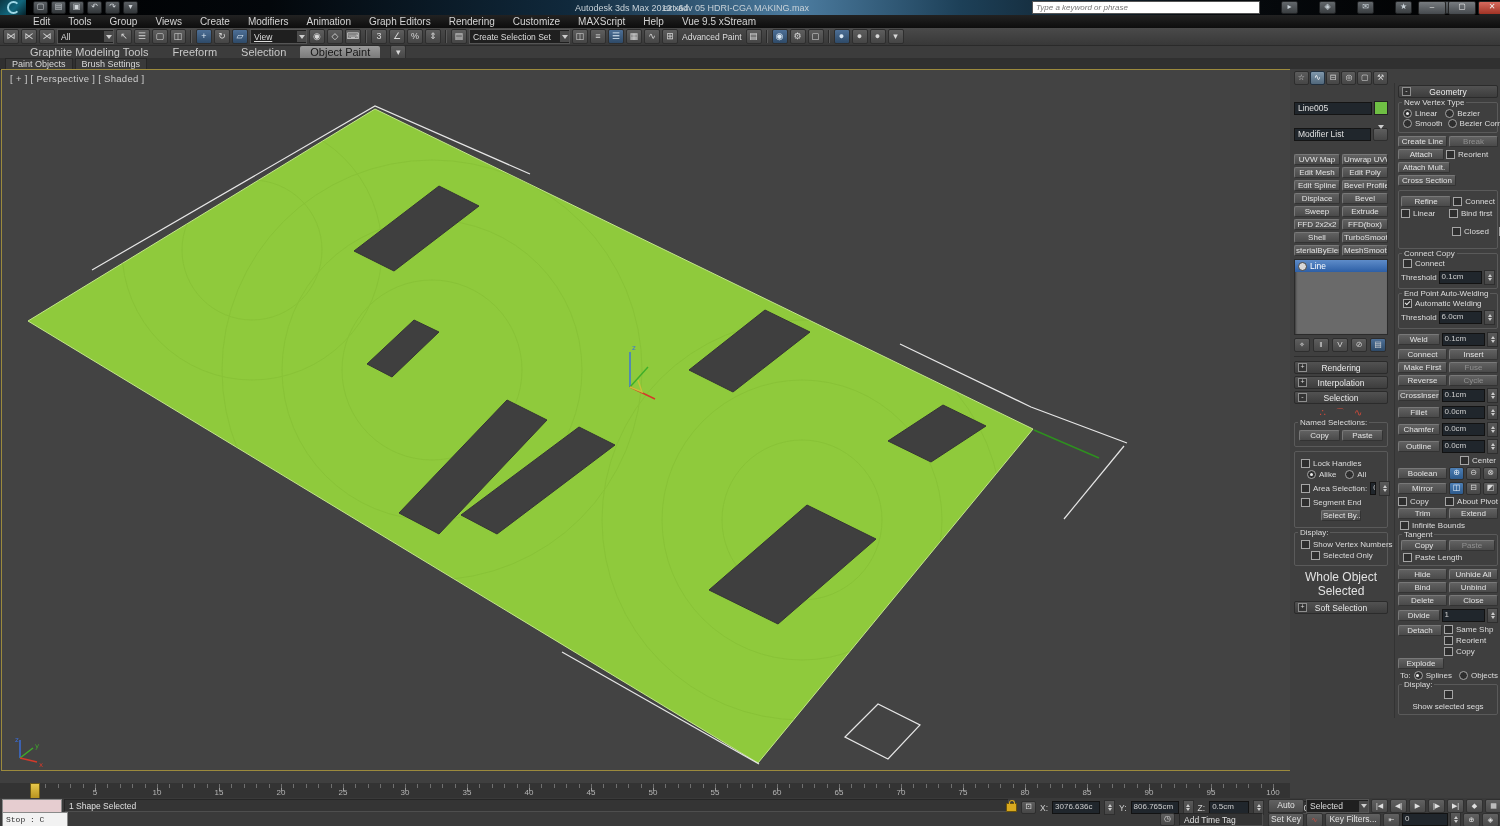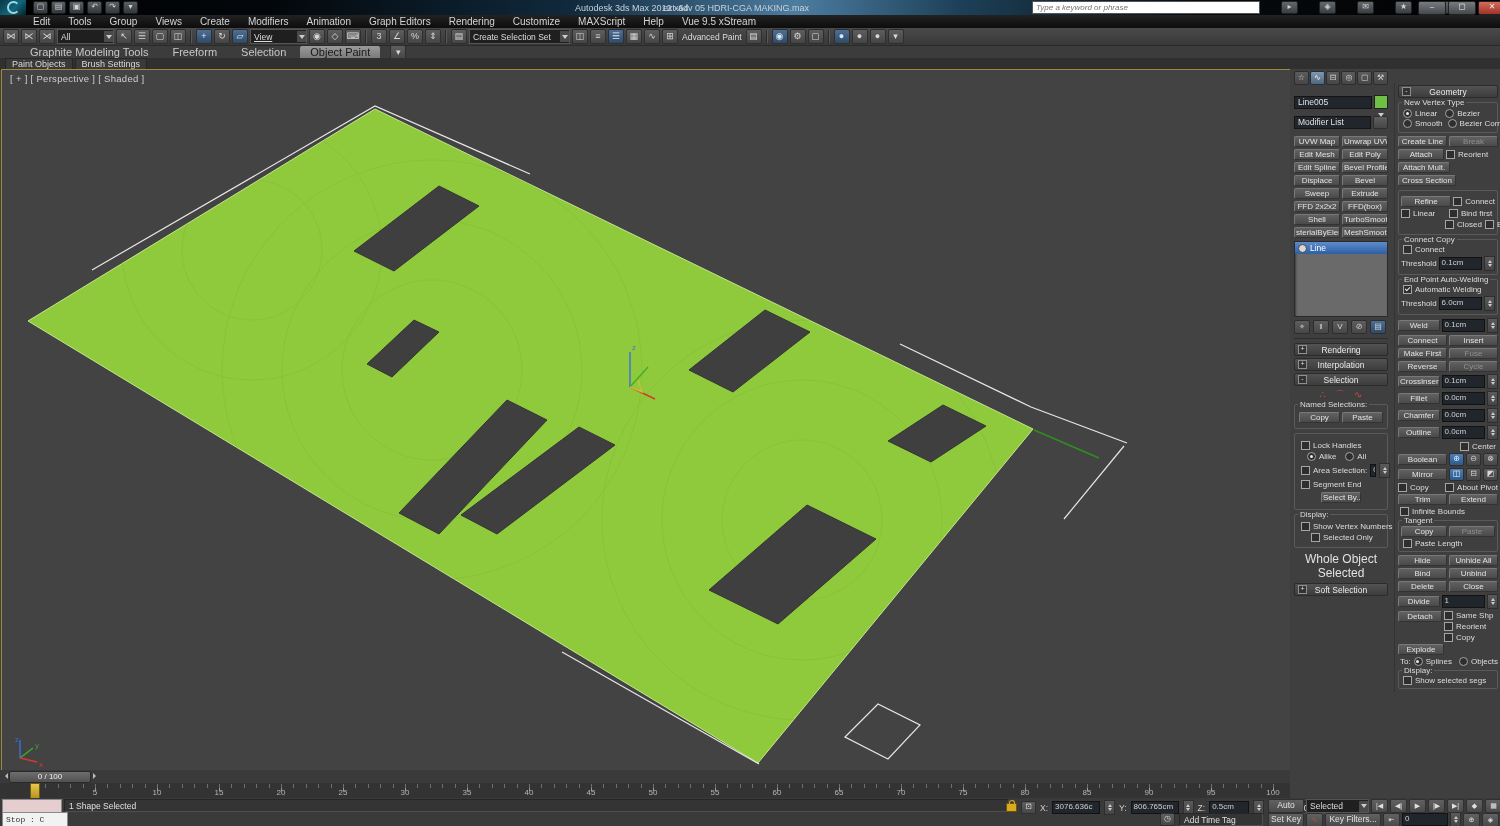--- a/index.html
+++ b/index.html
@@ -52,21 +52,21 @@
   .viewport{left:1px;top:69px;width:1288px;height:700px;background:#434343;border:1px solid #9c8a3d;}
   .vplabel{left:8px;top:3px;font-size:9.5px;color:#cfcfcf;letter-spacing:.3px;}
   
   .cmdpanel{left:1290px;top:69px;width:210px;height:701px;background:#3f3f3f;}
   .col-l{position:absolute;left:2px;top:0;width:98px;}
   .col-r{position:absolute;left:104px;top:14px;width:104px;border-left:1px solid #333;padding-left:1px;}
   .ptabs{display:flex;gap:1px;padding:2px 2px 3px;}
   .ptab{width:14px;height:12px;background:linear-gradient(#5c5c5c,#464646);border:1px solid #2d2d2d;border-radius:2px;
     font-size:8px;line-height:11px;text-align:center;color:#d9d9d9;}
   .ptab.on{background:linear-gradient(#8098ac,#51687c);color:#fff;border-color:#203040;}
-  .namerow{display:flex;gap:2px;margin:7px 2px;align-items:center;}
+  .namerow{display:flex;gap:2px;margin:13px 2px;align-items:center;}
   .namefld{flex:1;height:11px;background:#20262c;border:1px solid #141414;color:#e0e0e0;font-size:8.5px;padding:0 3px;line-height:11px;}
   .swatch{width:12px;height:12px;background:#6fbf44;border:1px solid #222;}
   .btn{background:linear-gradient(#616161,#4a4a4a);border:1px solid #333;border-top-color:#787878;border-left-color:#787878;
     border-radius:2px;color:#e3e3e3;font-size:8px;font-family:inherit;padding:0 1px;text-align:center;
     white-space:nowrap;overflow:hidden;height:11px;line-height:10px;}
   .btn.dim{color:#909090;}
   .modgrid{display:grid;grid-template-columns:1fr 1fr;gap:2px;margin:3px 2px;}
   .stack{margin:3px 2px;height:74px;background:#6a6a6a;border:1px solid #2b2b2b;box-shadow:inset 1px 1px 2px #3c3c3c;}
   .stackrow{height:12px;background:linear-gradient(#5e8cc9,#2d5fa6);display:flex;align-items:center;gap:3px;
     color:#fff;font-size:8.5px;padding-left:3px;}
@@ -479,21 +479,21 @@
           <span class="cbrow" style="margin:0;flex:1;">
               <span class="cb"></span>
               <span>Linear</span>
             </span>
           <span class="cbrow" style="margin:0;flex:1;">
               <span class="cb"></span>
               <span>Bind first</span>
             </span>
         </div>
         <div class="row" style="margin:1px 0;">
-          <span class="cbrow" style="margin:1px;flex:1;padding-left:43px;">
+          <span class="cbrow" style="margin:8px;flex:1;padding-left:43px;">
               <span class="cb"></span>
               <span>Closed</span>
             </span>
           <span class="cbrow" style="margin:0;flex:1;">
               <span class="cb"></span>
               <span>Bind last</span>
             </span>
         </div>
       </div>
       <div class="grp">
@@ -645,33 +645,28 @@
         </div>
       <div class="cbrow">
         <span>To:</span>
         <span class="rd on"></span>
           <span>Splines</span>
         <span class="rd" style="margin-left:4px;"></span>
           <span>Objects</span>
       </div>
       <div class="grp">
         <span class="leg">Display:</span>
-        <div class="cbrow" style="margin:0 2px;">
+        <div class="cbrow" style="margin:0 2px;flex-direction:column;">
             <span class="cb"></span>
             <span>Show selected segs</span>
           </div>
       </div>
     </div>
   </div>
 
-  <div class="abs timebar">
-    <i class="tarrow" style="left:2px;border-right-color:#bbb;"></i>
-    <div class="tslider">0 / 100</div>
-    <i class="tarrow" style="left:93px;border-left-color:#bbb;"></i>
-  </div>
 
   <div class="abs ruler">
     <div class="major"></div>
     <div class="minor"></div>
     <div class="ruler-labels">
 
     <span class="tick-label">0</span>
         <span class="tick-label">5</span>
         <span class="tick-label">10</span>
         <span class="tick-label">15</span>

